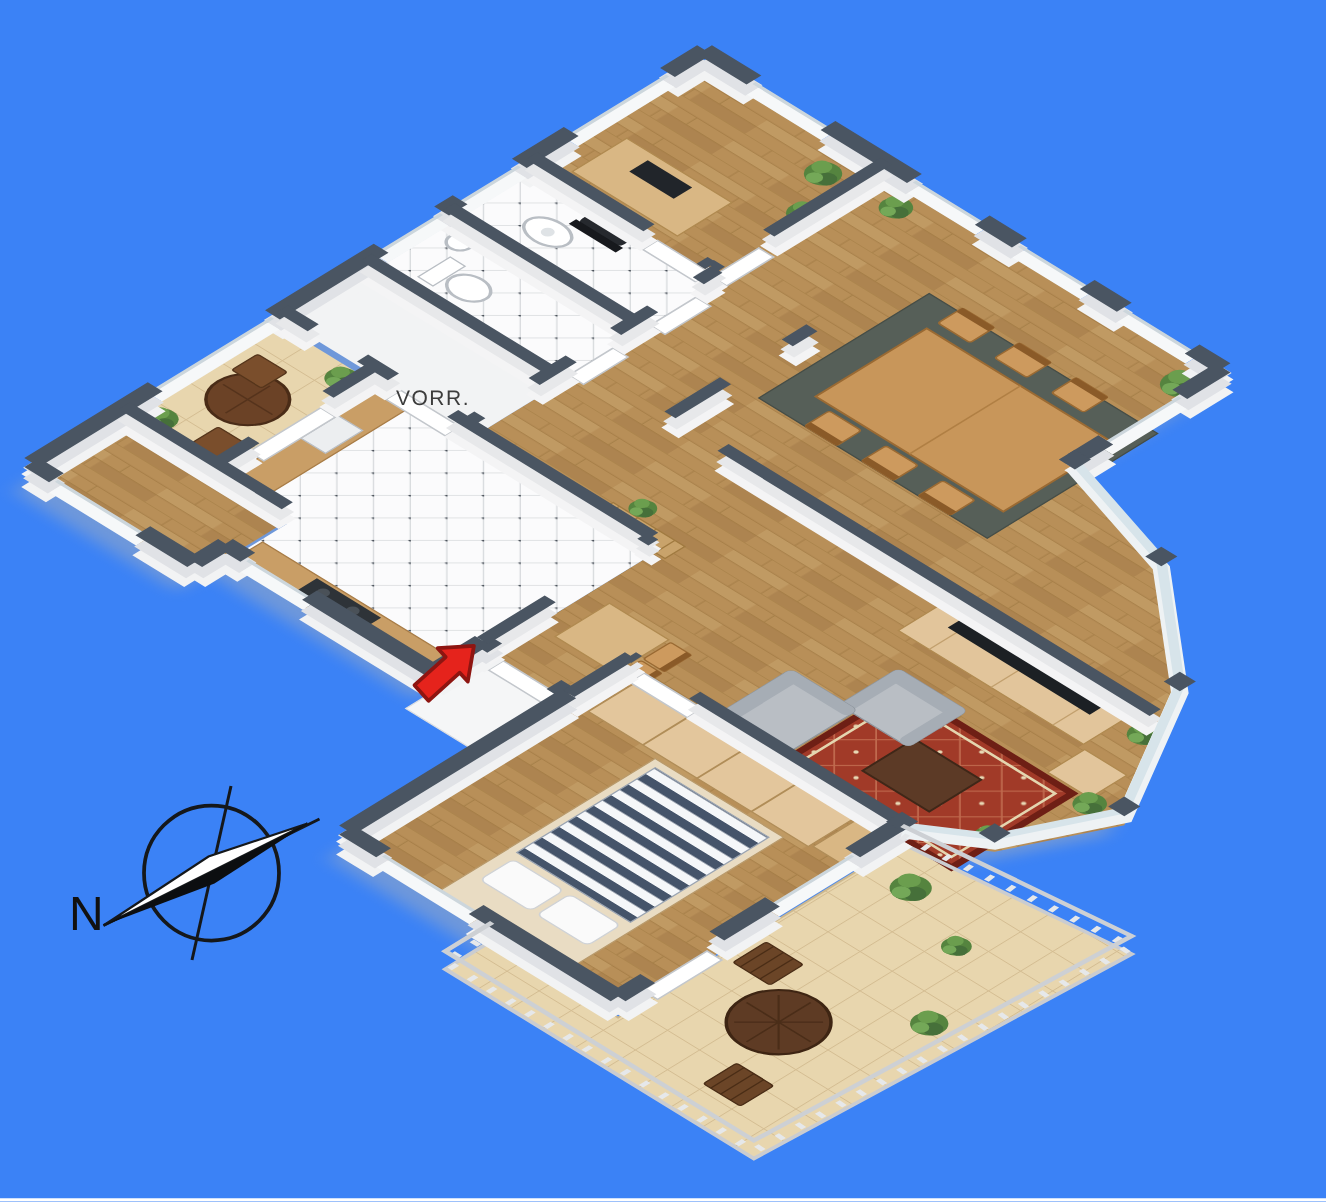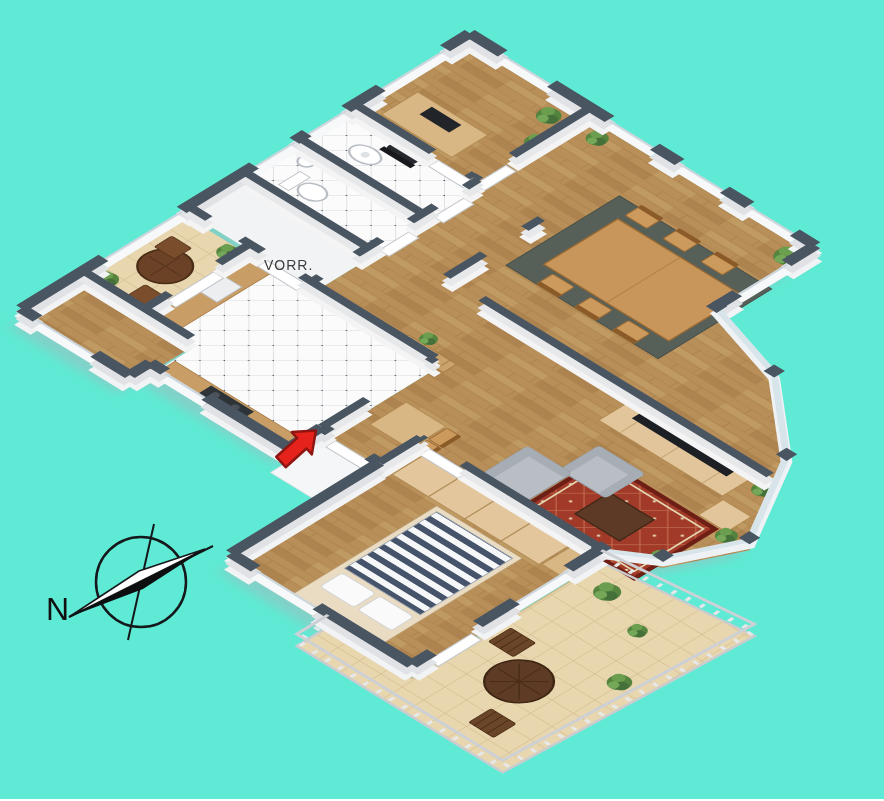--- a/index.html
+++ b/index.html
@@ -1,16 +1,16 @@
 <!DOCTYPE html>
 <html><head>
 <meta charset="utf-8">
 <style>
   html,body{margin:0;padding:0;background:#ffffff;}
-  .stage{position:relative;width:884px;height:799px;background:#5eead4;overflow:hidden;
+  .stage{position:relative;width:884px;height:799px;background:#3b82f6;overflow:hidden;
          font-family:"Liberation Sans","DejaVu Sans",sans-serif;}
   svg{position:absolute;left:0;top:0;}
   .room-label{font-family:"Liberation Sans","DejaVu Sans",sans-serif;}
 </style>
 </head>
 <body>
 
 <div class="stage">
 <svg width="884" height="801" viewBox="0 0 884 801">
   <defs>

